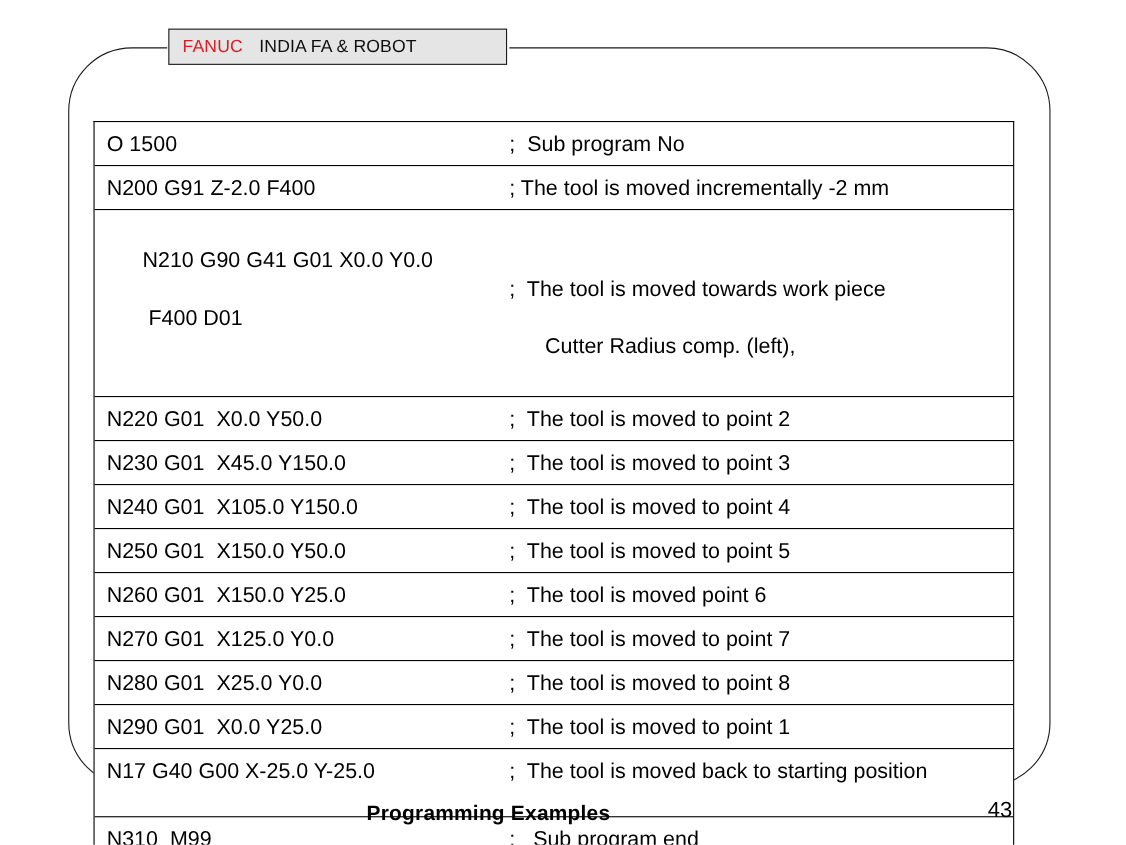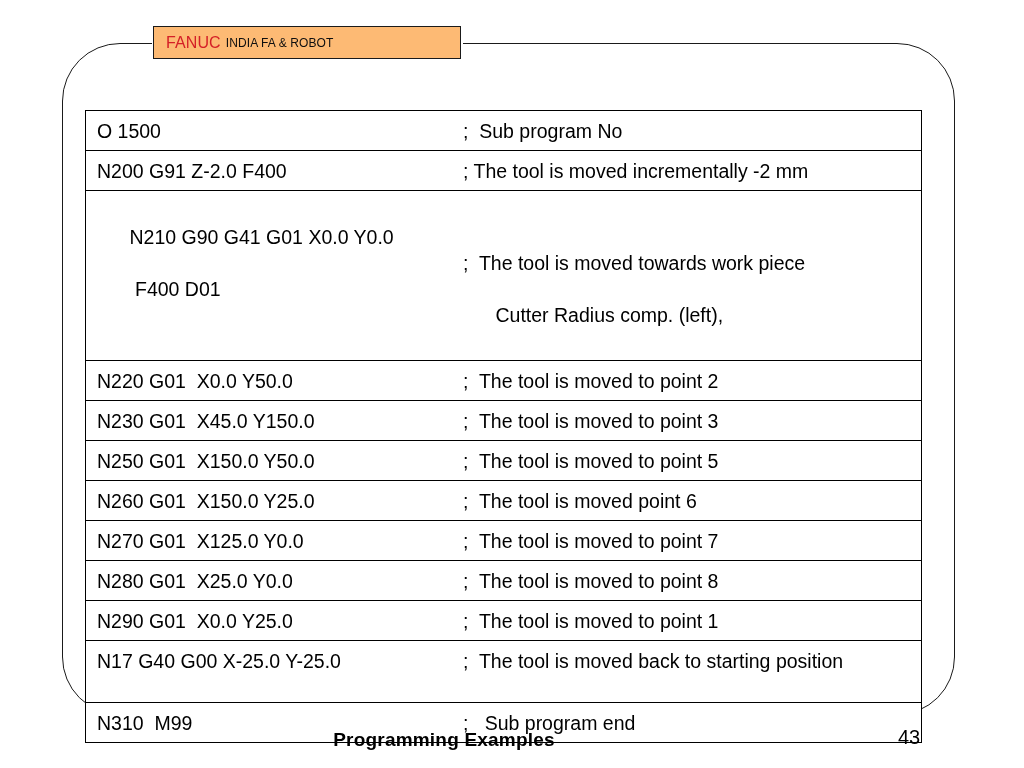--- a/index.html
+++ b/index.html
@@ -40,34 +40,34 @@
 
   
   .header-chip {
     position: absolute;
     left: 153px;
     top: 26px;
     width: 308px;
     height: 33px;
     border: 1.6px solid #1a1a1a;
     box-sizing: border-box;
-    background: #fdba74;
+    background: #e5e5e5;
     display: flex;
     align-items: center;
     padding-left: 12px;
   }
   .header-chip .brand {
     color: #d42027;
     font-size: 16px;
     letter-spacing: 0.1px;
   }
   .header-chip .rest {
     color: #0f0f0f;
-    font-size: 12px;
-    margin-left: 5px;
+    font-size: 16px;
+    margin-left: 15px;
     letter-spacing: 0.1px;
   }
 
   
   .code-table {
     position: absolute;
     left: 85px;
     top: 110px;
     width: 837px;
     border: 1.5px solid #000000;
@@ -163,20 +163,24 @@
   <div class="code-row">
     <div class="col-code">N220 G01  X0.0 Y50.0</div>
     <div class="col-comment">;  The tool is moved to point 2</div>
   </div>
 
   <div class="code-row">
     <div class="col-code">N230 G01  X45.0 Y150.0</div>
     <div class="col-comment">;  The tool is moved to point 3</div>
   </div>
 
+  <div class="code-row">
+    <div class="col-code">N240 G01  X105.0 Y150.0</div>
+    <div class="col-comment">;  The tool is moved to point 4</div>
+  </div>
 
   <div class="code-row">
     <div class="col-code">N250 G01  X150.0 Y50.0</div>
     <div class="col-comment">;  The tool is moved to point 5</div>
   </div>
 
   <div class="code-row">
     <div class="col-code">N260 G01  X150.0 Y25.0</div>
     <div class="col-comment">;  The tool is moved point 6</div>
   </div>

